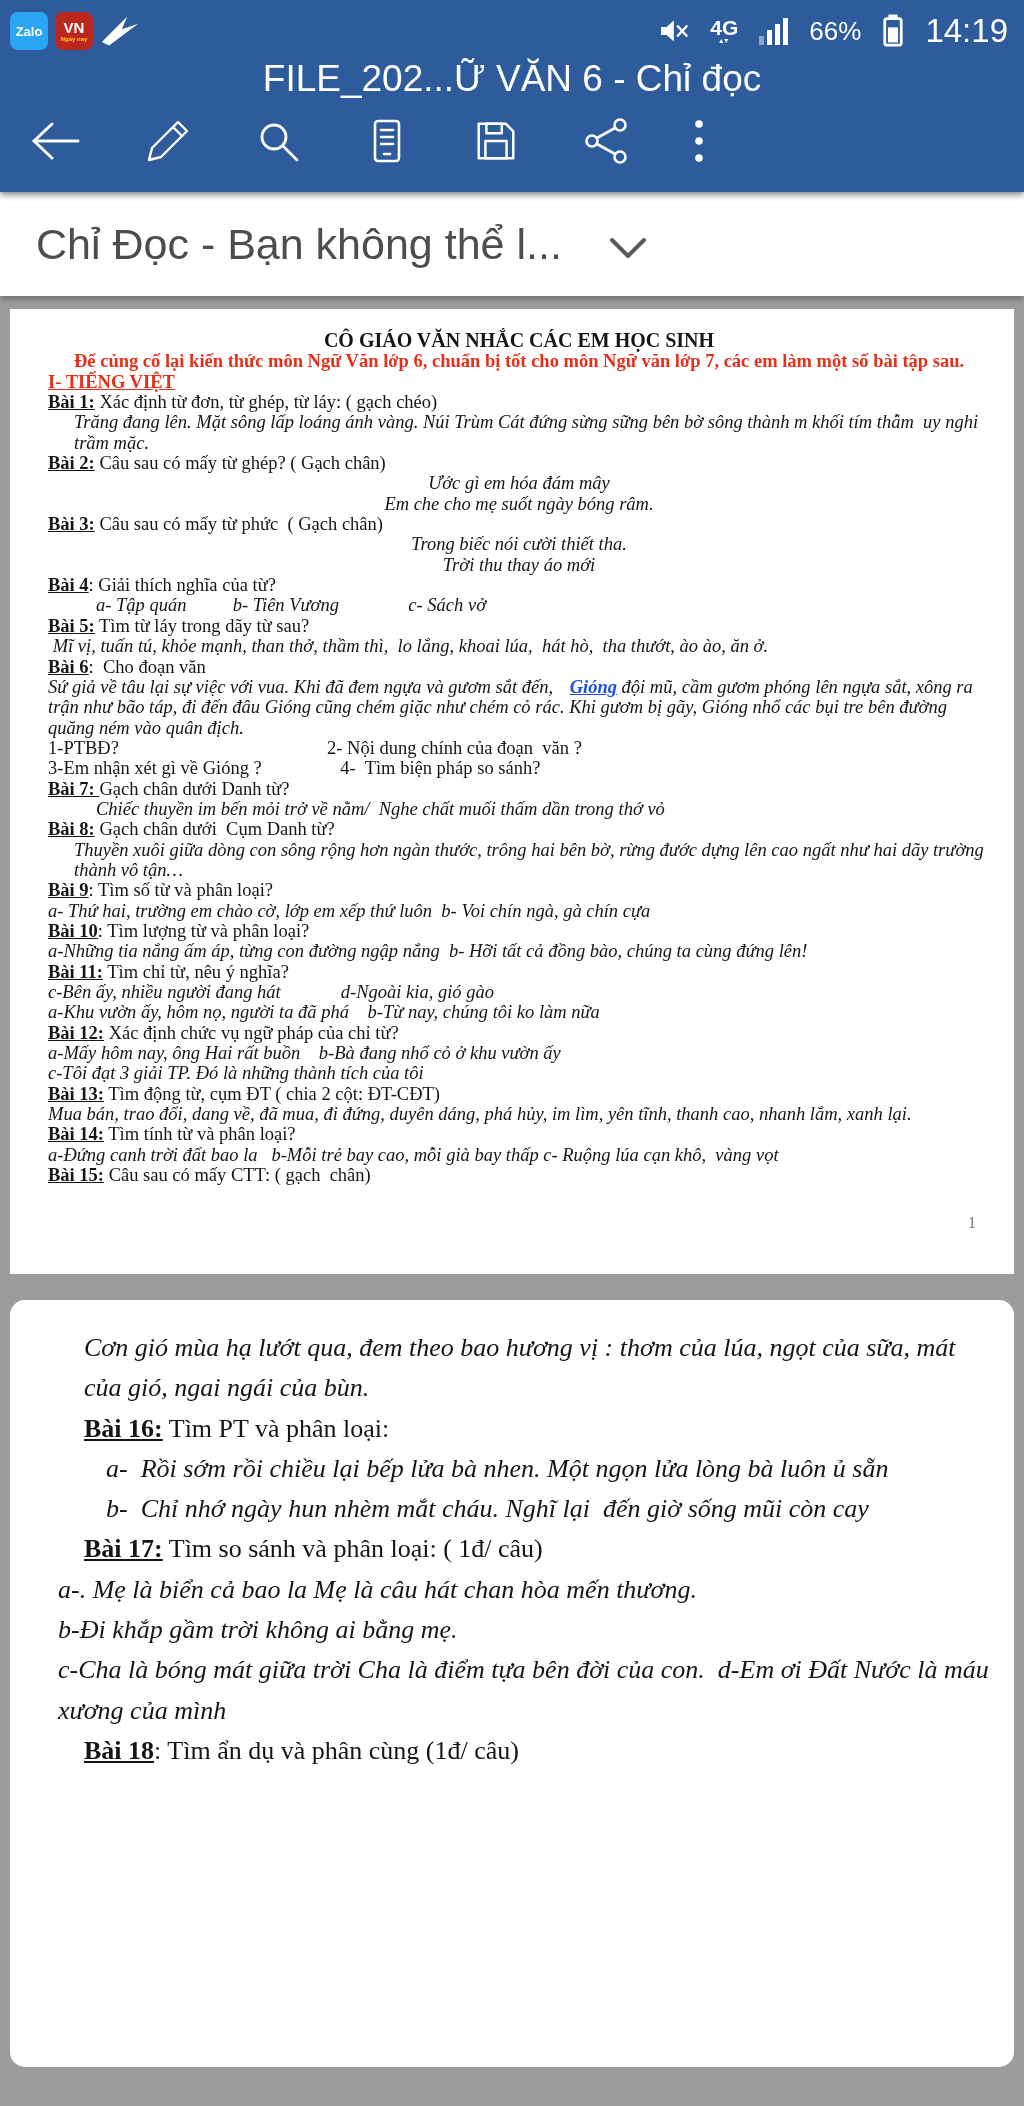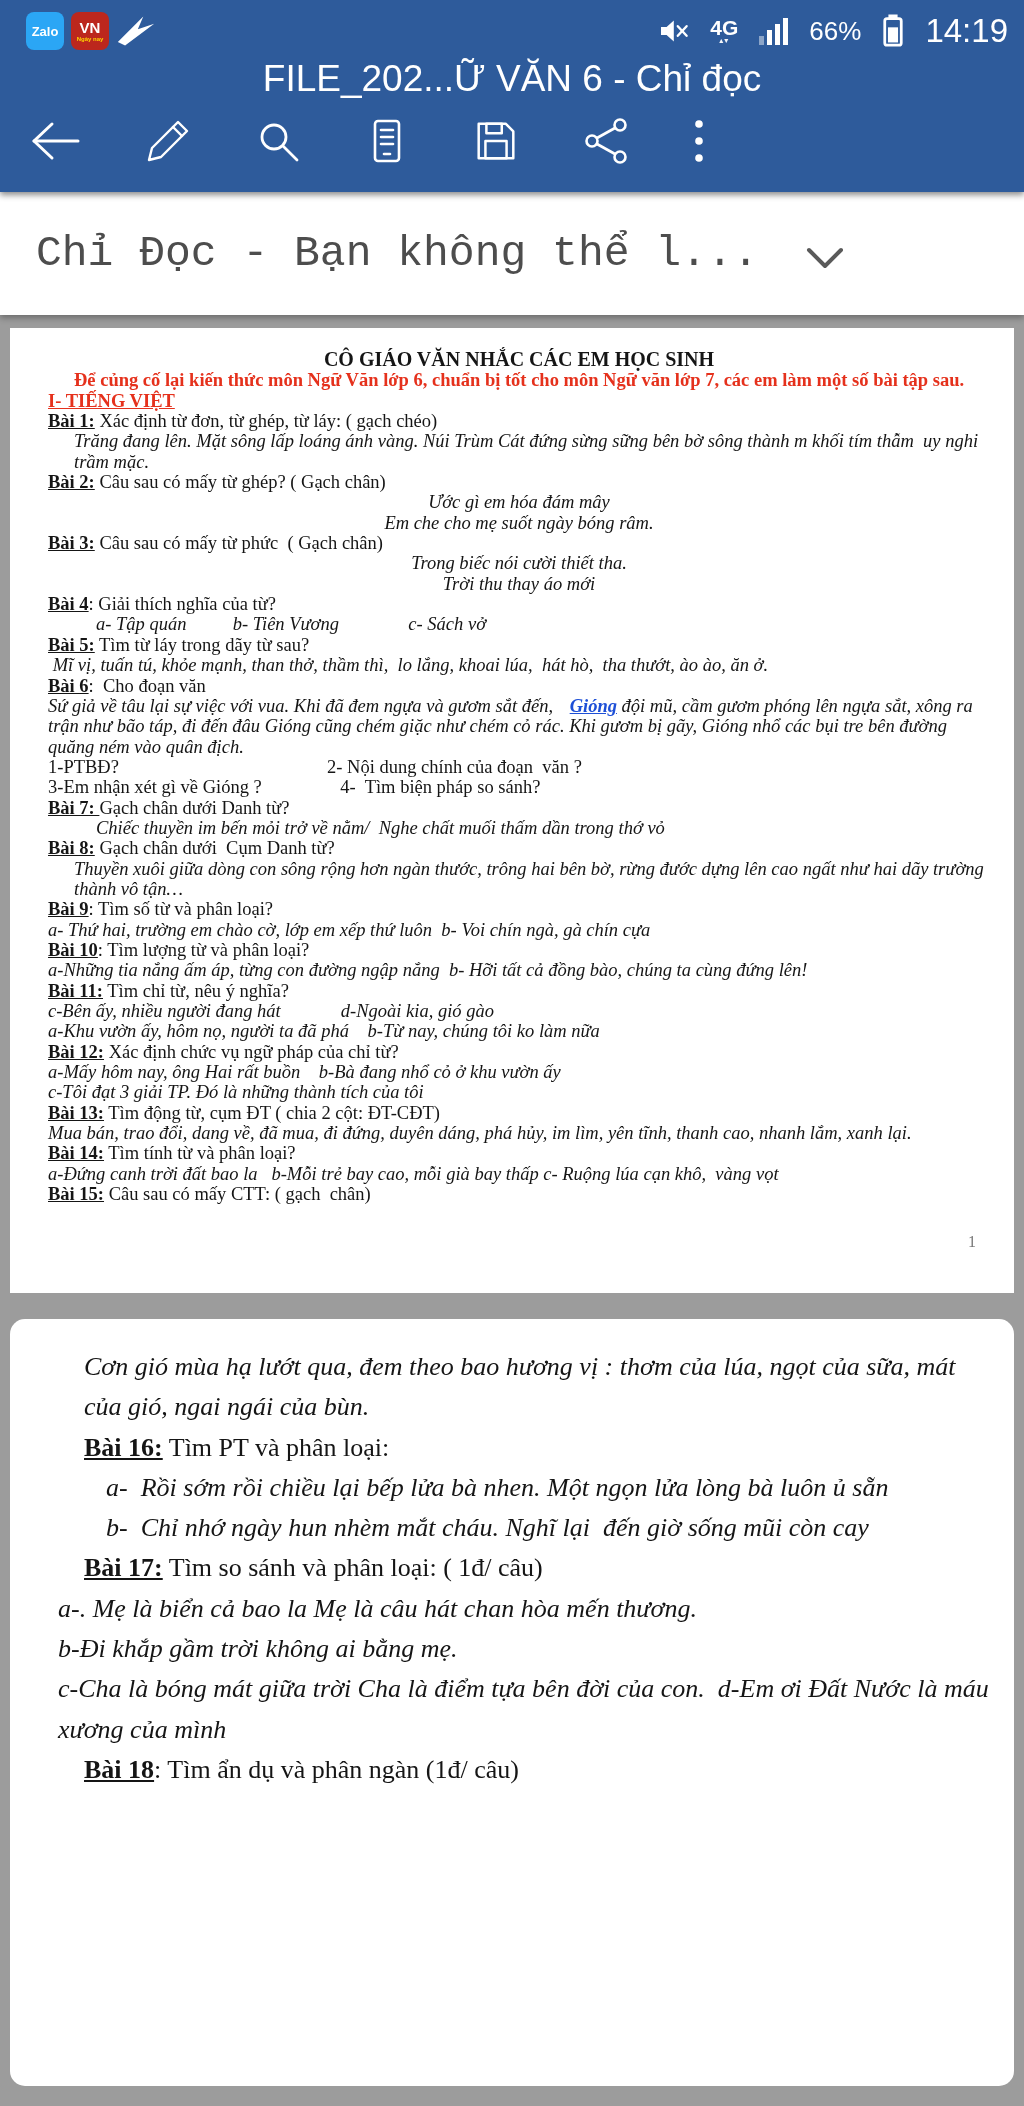--- a/index.html
+++ b/index.html
@@ -1,41 +1,41 @@
 <!DOCTYPE html>
 <html><head>
 <meta charset="utf-8">
 <style>
   * { box-sizing: border-box; margin: 0; padding: 0; }
   html,body { width:1024px; height:2106px; overflow:hidden; }
   body { background:#9c9c9c; font-family:"Liberation Sans", sans-serif; }
 
   
   .app-header { background:#2e5b9b; position:relative; z-index:3; box-shadow:0 3px 6px rgba(0,0,0,.45); }
-  .status-bar { height:56px; display:flex; align-items:center; padding:6px 16px 0 10px; color:#fff;margin-left:16px; }
+  .status-bar { height:56px; display:flex; align-items:center; padding:6px 16px 0 10px; color:#fff; }
   .sb-left { display:flex; align-items:center; gap:7px; }
   .badge { width:38px; height:38px; border-radius:8px; display:flex; flex-direction:column; align-items:center; justify-content:center; font-weight:bold; color:#fff; }
   .badge.zalo { background:#2ba6f5; font-size:13px; }
   .badge.vn { background:#bc271d; font-size:15px; line-height:1; }
   .badge.vn .vn-sub { font-size:6px; color:#ffd400; font-weight:bold; margin-top:1px; }
   .sb-right { margin-left:auto; display:flex; align-items:center; gap:21px; }
   .net { display:flex; flex-direction:column; align-items:center; line-height:1; }
   .net-type { font-size:21px; font-weight:bold; }
   .net-arrows { font-size:8px; letter-spacing:1px; margin-top:-1px; opacity:.95; }
   .bars { display:flex; align-items:flex-end; gap:3px; height:28px; }
   .bars span { width:5px; background:#fff; display:block; }
   .bars .b1 { height:9px; opacity:.45; } .bars .b2 { height:15px; } .bars .b3 { height:21px; } .bars .b4 { height:27px; }
   .batt-pct { font-size:26px; }
   .sb-time { font-size:33px; }
   .file-title { color:#fff; text-align:center; font-size:37px; padding:2px 10px 12px; font-weight:400; white-space:nowrap; }
   .toolbar { display:flex; justify-content:space-between; align-items:center; width:682px; margin:4px 0 0 26px; padding-bottom:26px; }
   .tb-btn { background:none; border:0; padding:0; display:flex; cursor:pointer; }
 
   
-  .mode-bar { background:#fff; height:123px; display:flex; align-items:center; padding:2px 36px; position:relative; z-index:2; box-shadow:0 3px 6px rgba(0,0,0,.30);font-family:Liberation Mono, monospace; }
+  .mode-bar { background:#fff; height:104px; display:flex; align-items:center; padding:2px 36px; position:relative; z-index:2; box-shadow:0 3px 6px rgba(0,0,0,.30); }
   .mode-text { font-size:43px; color:#4d4d4d; white-space:nowrap; }
   .mode-chevron { margin-left:46px; margin-top:10px; }
 
   
   .doc-area { padding:13px 10px 0; }
   .page { background:#fff; font-family:"Liberation Serif", serif; color:#151515; position:relative; overflow:hidden; }
   .page1 { height:965px; padding:20px 24px 0 38px; font-size:18.5px; line-height:1.1; }
   .page2 { height:767px; margin-top:26px; padding:28px 24px 0 48px; font-size:26px; line-height:1.55;border-radius:15px; }
   .line { white-space:pre-wrap; }
   .b { font-weight:bold; }
@@ -200,17 +200,17 @@
       </div>
     <div class="page page2">
         <div class="line ind1"><span class="i">Cơn gió mùa hạ lướt qua, đem theo bao hương vị : thơm của lúa, ngọt của sữa, mát của gió, ngai ngái của bùn.</span></div>
         <div class="line ind1"><span class="b u">Bài 16:</span><span> Tìm PT và phân loại:</span></div>
         <div class="line ind2"><span class="i">a-  Rồi sớm rồi chiều lại bếp lửa bà nhen. Một ngọn lửa lòng bà luôn ủ sẵn</span></div>
         <div class="line ind2"><span class="i">b-  Chỉ nhớ ngày hun nhèm mắt cháu. Nghĩ lại  đến giờ sống mũi còn cay</span></div>
         <div class="line ind1"><span class="b u">Bài 17:</span><span> Tìm so sánh và phân loại: ( 1đ/ câu)</span></div>
         <div class="line"><span class="i">a-. Mẹ là biển cả bao la Mẹ là câu hát chan hòa mến thương.</span></div>
         <div class="line"><span class="i">b-Đi khắp gầm trời không ai bằng mẹ.</span></div>
         <div class="line"><span class="i">c-Cha là bóng mát giữa trời Cha là điểm tựa bên đời của con.  d-Em ơi Đất Nước là máu xương của mình</span></div>
-        <div class="line ind1"><span class="b u">Bài 18</span><span>: Tìm ẩn dụ và phân ngàn (1đ/ câu)</span></div>
+        <div class="line ind1"><span class="b u">Bài 18</span><span>: Tìm ẩn dụ và phân cùng (1đ/ câu)</span></div>
       </div>
   </div>
 
 </div>
 
 </body></html>

